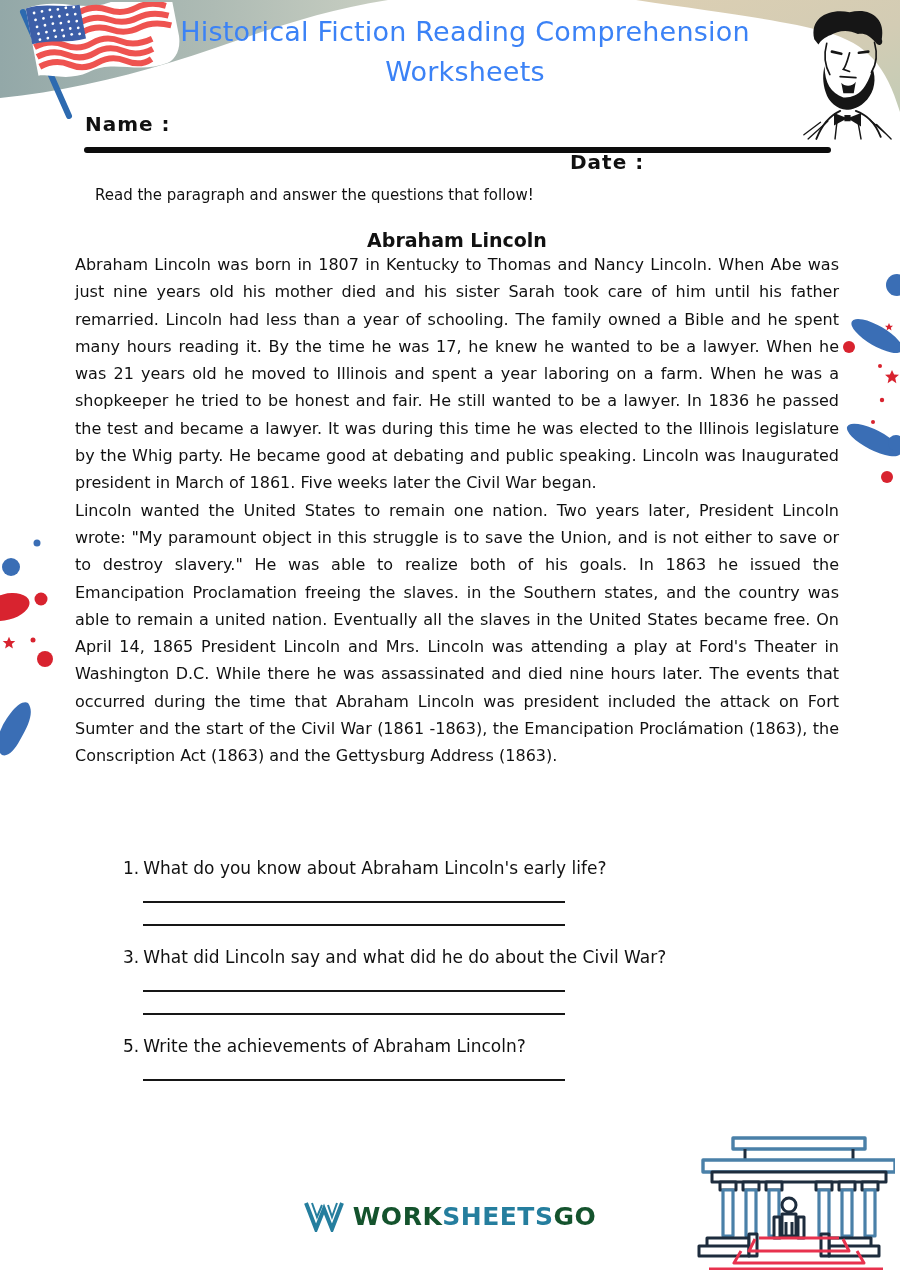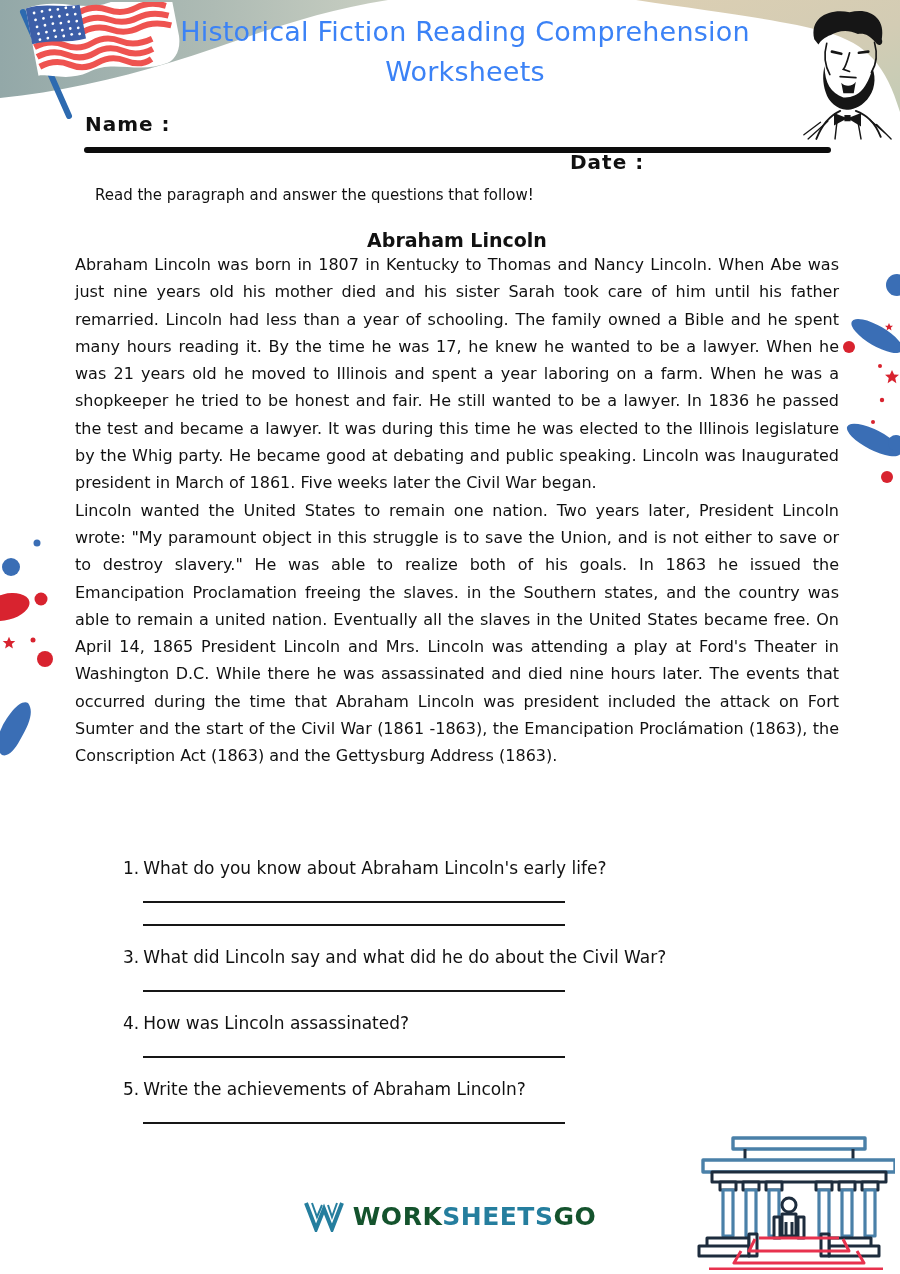--- a/index.html
+++ b/index.html
@@ -177,21 +177,20 @@
       <div class="answer-line"></div>
     </div>
     <div class="q-block">
       <div class="answer-line"></div>
     </div>
     <div class="q-block">
       <p class="q-row"><span class="q-num">3.</span><span>What did Lincoln say and what did he do about the Civil War?</span></p>
       <div class="answer-line"></div>
     </div>
     <div class="q-block">
-      <p class="q-row"><span class="q-num">4.</span><span>How was Lincoln assassinated?</span></p>
       <div class="answer-line"></div>
     </div>
     <div class="q-block">
       <p class="q-row"><span class="q-num">5.</span><span>Write the achievements of Abraham Lincoln?</span></p>
       <div class="answer-line"></div>
     </div>
   </div>
 
   <svg class="abs decor-left" width="70" height="270" viewBox="0 0 70 270" aria-hidden="true">
     <circle cx="37" cy="18" r="3.5" fill="#3a6eb5"></circle>

